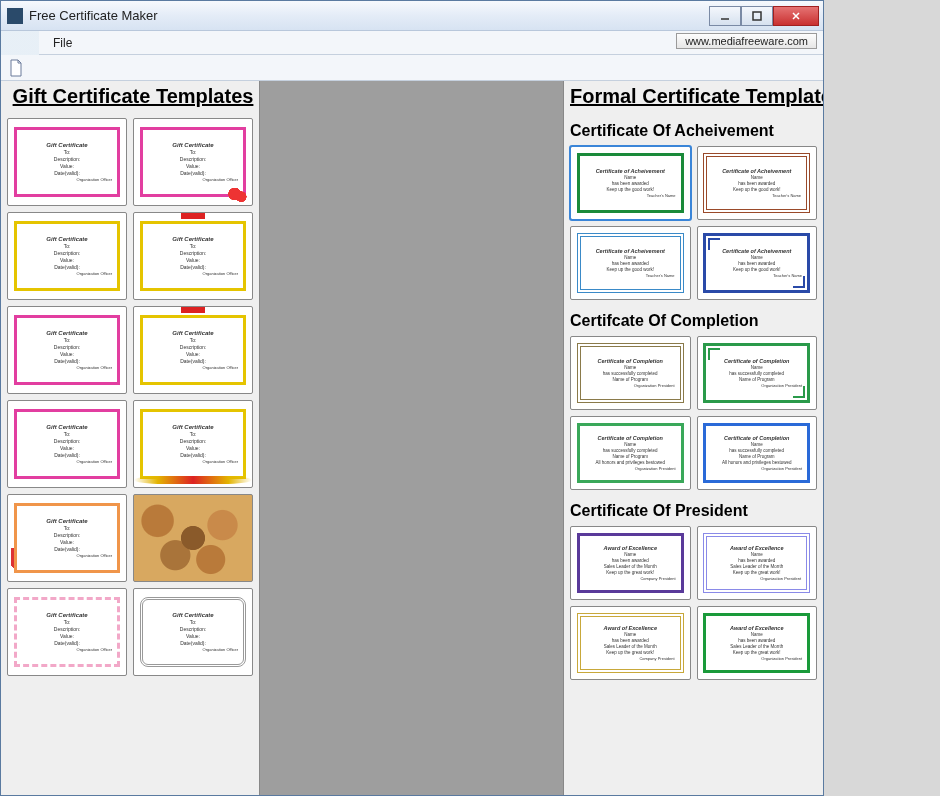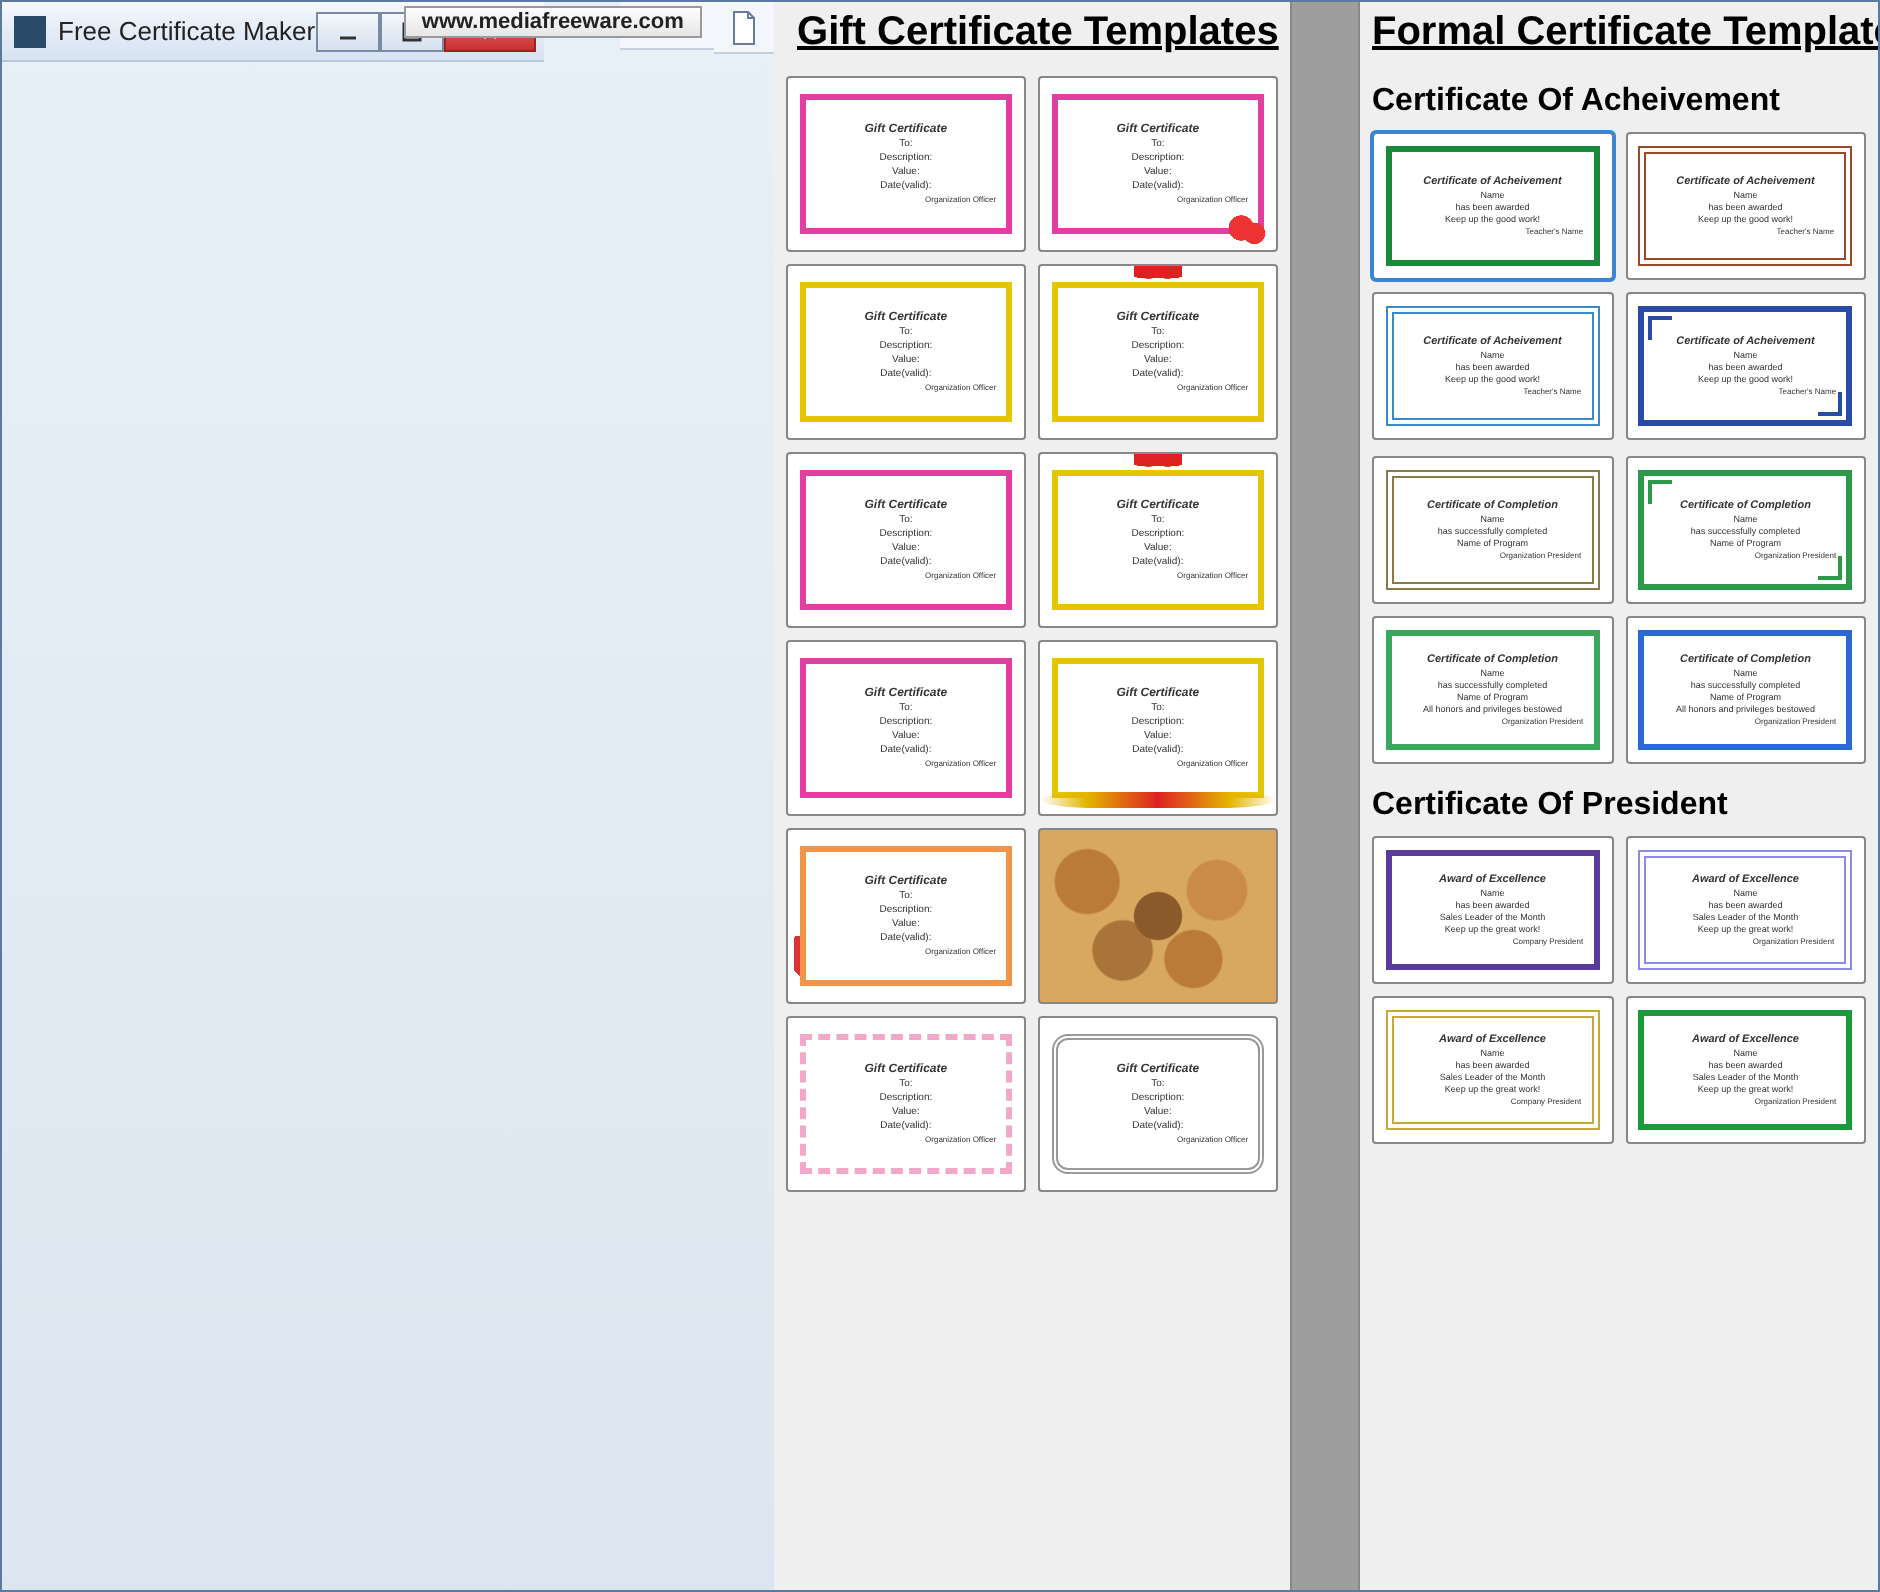--- a/index.html
+++ b/index.html
@@ -5,26 +5,26 @@
 * { box-sizing: border-box; margin: 0; padding: 0; }
 body {
   font-family: "Segoe UI", Tahoma, sans-serif;
   font-size: 12px;
   background: #d8d8d8;
   width: 940px;
   height: 796px;
   overflow: hidden;
 }
 .window {
-  width: 940px;
+  width: 824px;
   height: 796px;
   background: linear-gradient(to bottom, #e8f0f7 0%, #dde6f0 100%);
   border: 1px solid #5a7aa0;
   display: flex;
-  flex-direction: row;
+  flex-direction: column;
   position: relative;
 }
 .titlebar {
   height: 30px;
   background: linear-gradient(to bottom, #f6f9fd 0%, #e4ecf7 50%, #d7e3f2 100%);
   display: flex;
   align-items: center;
   padding: 0 4px 0 6px;
   border-bottom: 1px solid #b8c7db;
 }
@@ -58,21 +58,20 @@
   margin-left: 38px;
 }
 .menu-item { padding: 2px 8px; color: #222; font-size: 12px; }
 .link-btn {
   position: absolute; right: 6px; top: 2px;
   background: linear-gradient(to bottom, #fdfdfd, #e6e6e6);
   border: 1px solid #9a9a9a;
   padding: 1px 8px;
   font-size: 11px;
   color: #222;
-  font-weight: bold;
 }
 .toolbar {
   height: 26px;
   background: #f3f6fa;
   display: flex;
   align-items: center;
   padding: 0 6px;
   border-bottom: 1px solid #c5d0de;
 }
 .tb-icon {
@@ -410,20 +409,21 @@
           <div class="cert-inner fb-corner" style="--bc:#2a4aa8">
             <span class="ln big">Certificate of Acheivement</span>
             <span class="ln">Name</span>
             <span class="ln">has been awarded</span>
             <span class="ln">Keep up the good work!</span>
             <span class="sig">Teacher's Name</span>
           </div>
         </div>
       </div>
 
+      <div class="section-title">Certifcate Of Completion</div>
       <div class="thumb-grid right-grid">
         <div class="thumb">
           <div class="cert-inner fb-fancy" style="--bc:#8a7a4a">
             <span class="ln big">Certificate of Completion</span>
             <span class="ln">Name</span>
             <span class="ln">has successfully completed</span>
             <span class="ln">Name of Program</span>
             <span class="sig">Organization President</span>
           </div>
         </div>

